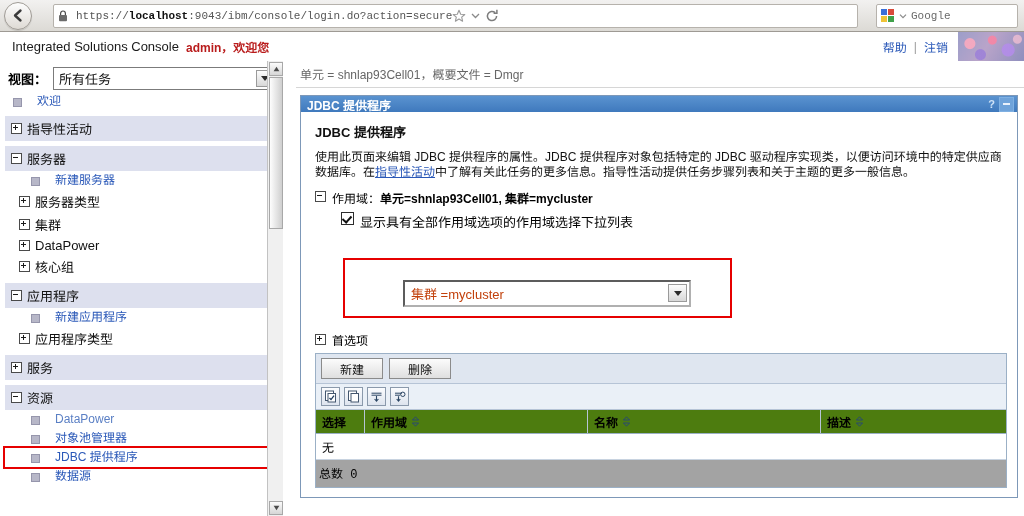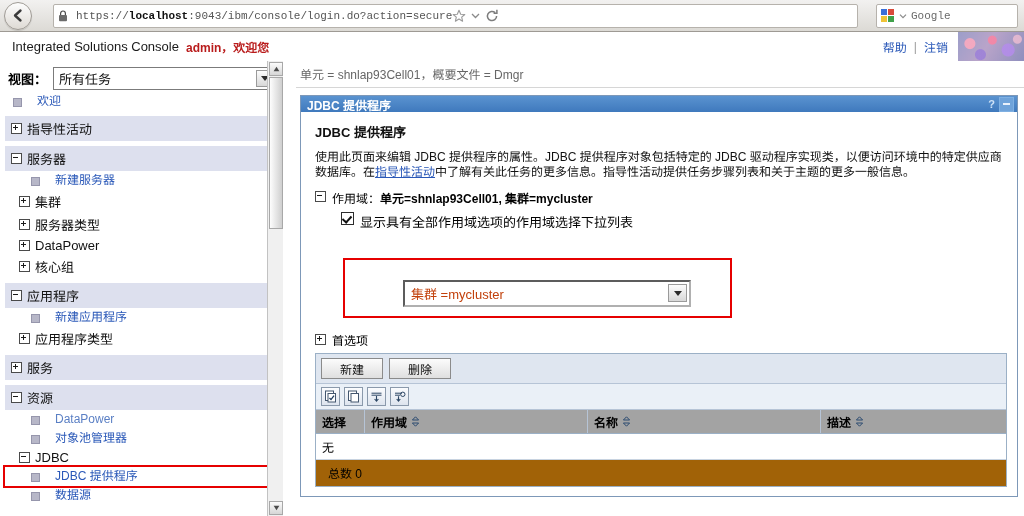--- a/index.html
+++ b/index.html
@@ -228,34 +228,34 @@
   .tbl-iconbar {
     background: #eaf0f7; border-bottom: 1px solid #b6c4d6;
     padding: 3px 5px; display: flex; gap: 4px;
   }
   .ticon {
     width: 17px; height: 17px; background: linear-gradient(#fbfcfe,#dde4ee);
     border: 1px solid #8a99ab; display:flex; align-items:center; justify-content:center;
     cursor: pointer;
   }
   .tbl-head {
-    display: flex; background: #a3a3a3; border-bottom: 1px solid #9bb0c6;
+    display: flex; background: #4d7c0f; border-bottom: 1px solid #9bb0c6;
     font-size: 12px; font-weight: bold;
   }
   .th { padding: 3px 6px; display:flex; align-items:center; gap:4px; border-right:1px solid #b6c4d6; }
   .th.select { width: 36px; }
   .th.name   { width: 220px; cursor:pointer; }
   .th.scope  { width: 210px; cursor:pointer; }
   .th.desc   { flex: 1; border-right: none; cursor:pointer; }
   .sorter { font-size: 9px; line-height: 8px; color: #2a4a70; display:flex; flex-direction:column; }
   .tbl-empty {
     background: #ffffff; font-size: 12px; padding: 4px 6px;
     border-bottom: 1px solid #c8d3e0;
   }
-  .tbl-total { background: #a16207; font-size: 12px; padding: 4px 6px 5px 12px; }
+  .tbl-total { background: #a3a3a3; font-size: 12px; padding: 4px 6px 5px 3px; font-family: Liberation Mono, monospace; }
 </style>
 </head>
 <body>
 
 <div id="root">
 
   <div class="browser-bar">
     <div class="nav-back">
       <span>
         <svg width="15" height="15" viewBox="0 0 15 15">
@@ -349,25 +349,25 @@
           <span class="pm-box"></span>
           <span>服务器</span>
         </div>
 
         <div class="tree-leaf indent1">
           <span class="bullet"></span>
           <span class="leaf-link">新建服务器</span>
         </div>
         <div class="tree-sub">
           <span class="pm-box plus"></span>
+          <span>服务器类型</span>
+        </div>
+        <div class="tree-sub">
+          <span class="pm-box plus"></span>
           <span>集群</span>
-        </div>
-        <div class="tree-sub">
-          <span class="pm-box plus"></span>
-          <span>服务器类型</span>
         </div>
         <div class="tree-sub">
           <span class="pm-box plus"></span>
           <span>DataPower</span>
         </div>
         <div class="tree-sub">
           <span class="pm-box plus"></span>
           <span>核心组</span>
         </div>
 
@@ -393,24 +393,20 @@
           <span class="pm-box"></span>
           <span>资源</span>
         </div>
         <div class="tree-leaf indent1">
           <span class="bullet"></span>
           <span class="leaf-link grey">DataPower</span>
         </div>
         <div class="tree-leaf indent1">
           <span class="bullet"></span>
           <span class="leaf-link">对象池管理器</span>
-        </div>
-        <div class="tree-sub">
-          <span class="pm-box"></span>
-          <span>JDBC</span>
         </div>
         <div class="tree-leaf indent1 red-outline">
           <span class="bullet"></span>
           <span class="leaf-link">JDBC 提供程序</span>
         </div>
         <div class="tree-leaf indent1">
           <span class="bullet"></span>
           <span class="leaf-link">数据源</span>
         </div>
 

